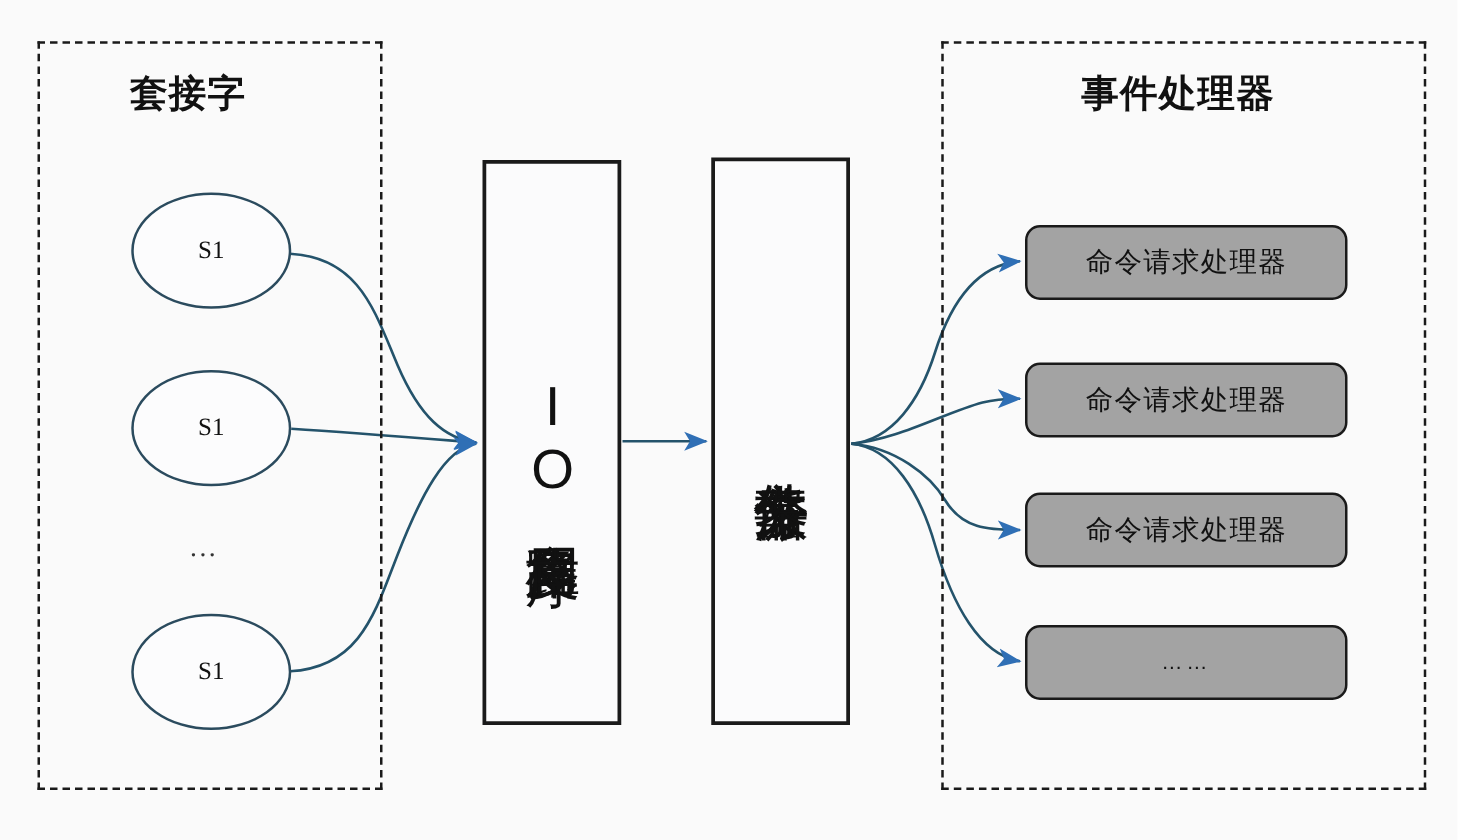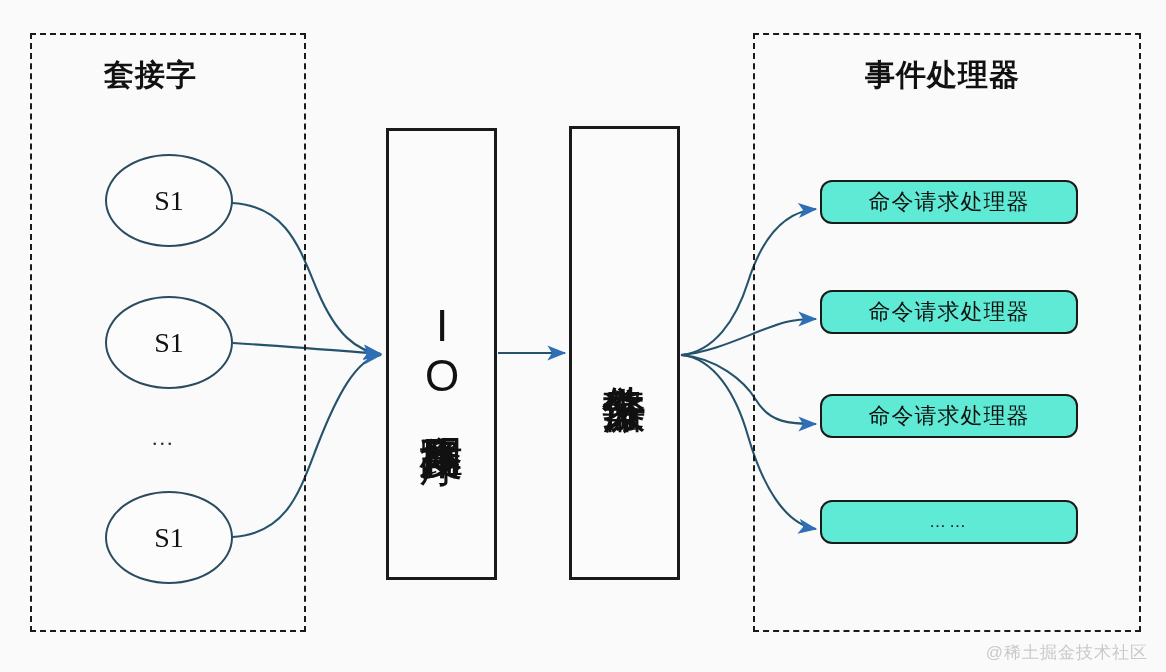--- a/index.html
+++ b/index.html
@@ -56,21 +56,21 @@
     height: 93px;
     border: 2px solid #2b4b5e;
     border-radius: 50%;
     background: #fcfcfd;
     display: flex;
     align-items: center;
     justify-content: center;
     box-sizing: border-box;
   }
   .socket-node span {
-    font-size: 28px;
+    font-size: 20px;
     color: #111;
     font-family: "Liberation Serif", "DejaVu Serif", serif;
   }
   #socket-0 { left: 105px; top: 154px; }
   #socket-1 { left: 105px; top: 296px; }
   #socket-2 { left: 105px; top: 491px; }
 
   #socket-ellipsis {
     position: absolute;
     left: 152px;
@@ -101,24 +101,24 @@
     font-family: "Liberation Sans", "DejaVu Sans", sans-serif;
   }
   #vbox-mux        { left: 386px; top: 128px; width: 111px; height: 452px; }
   #vbox-dispatcher { left: 569px; top: 126px; width: 111px; height: 454px; }
 
   
   .handler-box {
     position: absolute;
     left: 820px;
     width: 258px;
-    height: 44px;
+    height: 60px;
     border: 2.5px solid #1a1a1a;
     border-radius: 12px;
-    background: #5eead4;
+    background: #a3a3a3;
     box-sizing: border-box;
     display: flex;
     align-items: center;
     justify-content: center;
   }
   .handler-box span {
     font-size: 22px;
     color: #111;
     letter-spacing: 1px;
     font-family: "Liberation Sans", "DejaVu Sans", sans-serif;
@@ -203,15 +203,14 @@
   <div id="handler-1" class="handler-box">
     <span>命令请求处理器</span>
   </div>
   <div id="handler-2" class="handler-box">
     <span>命令请求处理器</span>
   </div>
   <div id="handler-3" class="handler-box dots">
     <span>……</span>
   </div>
 
-  <div id="watermark">@稀土掘金技术社区</div>
 
 </div>
 
 </body></html>

